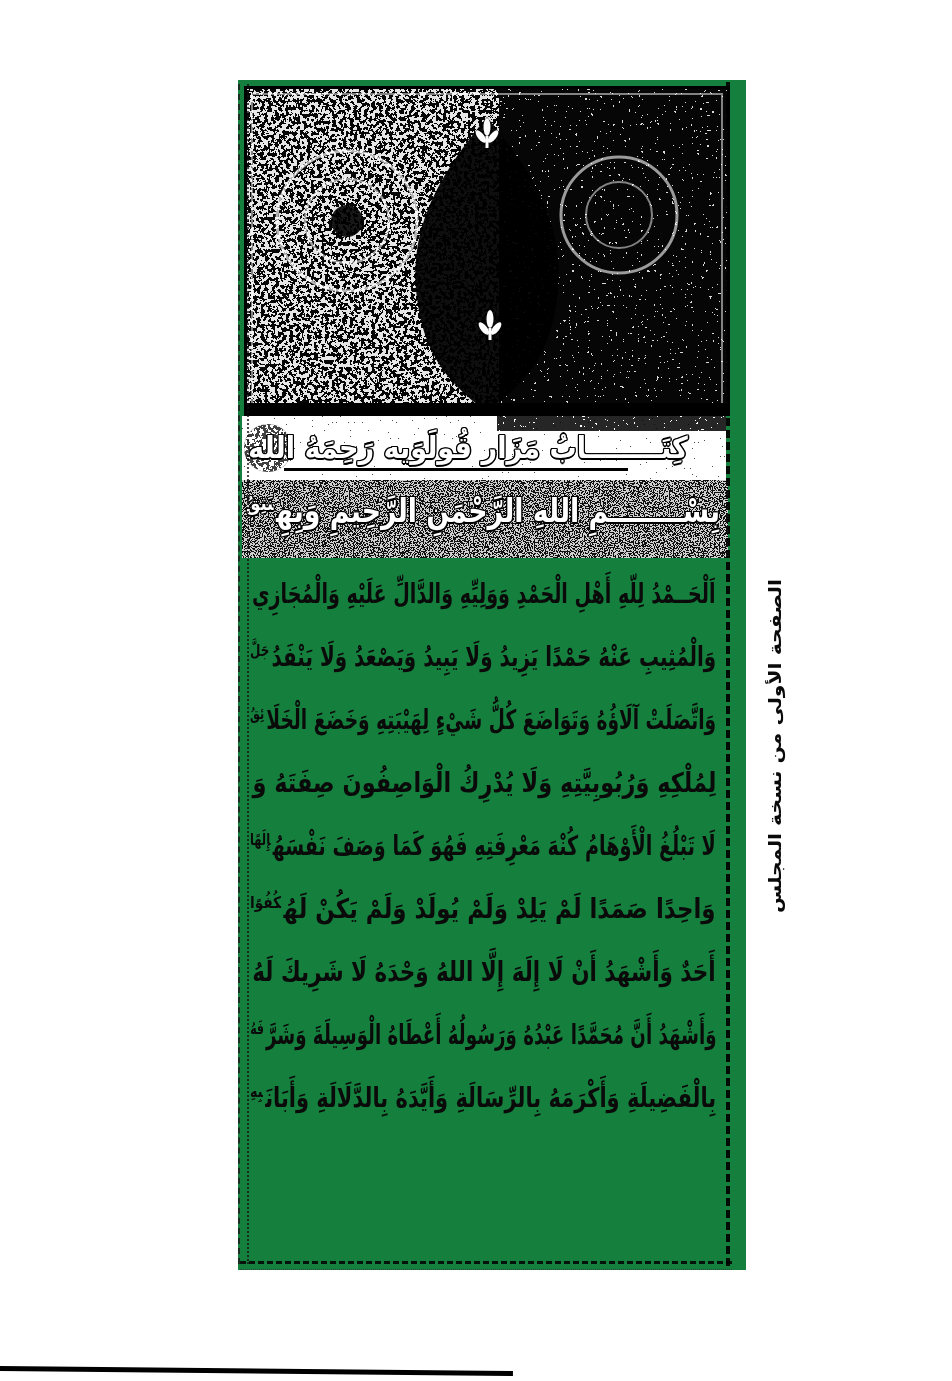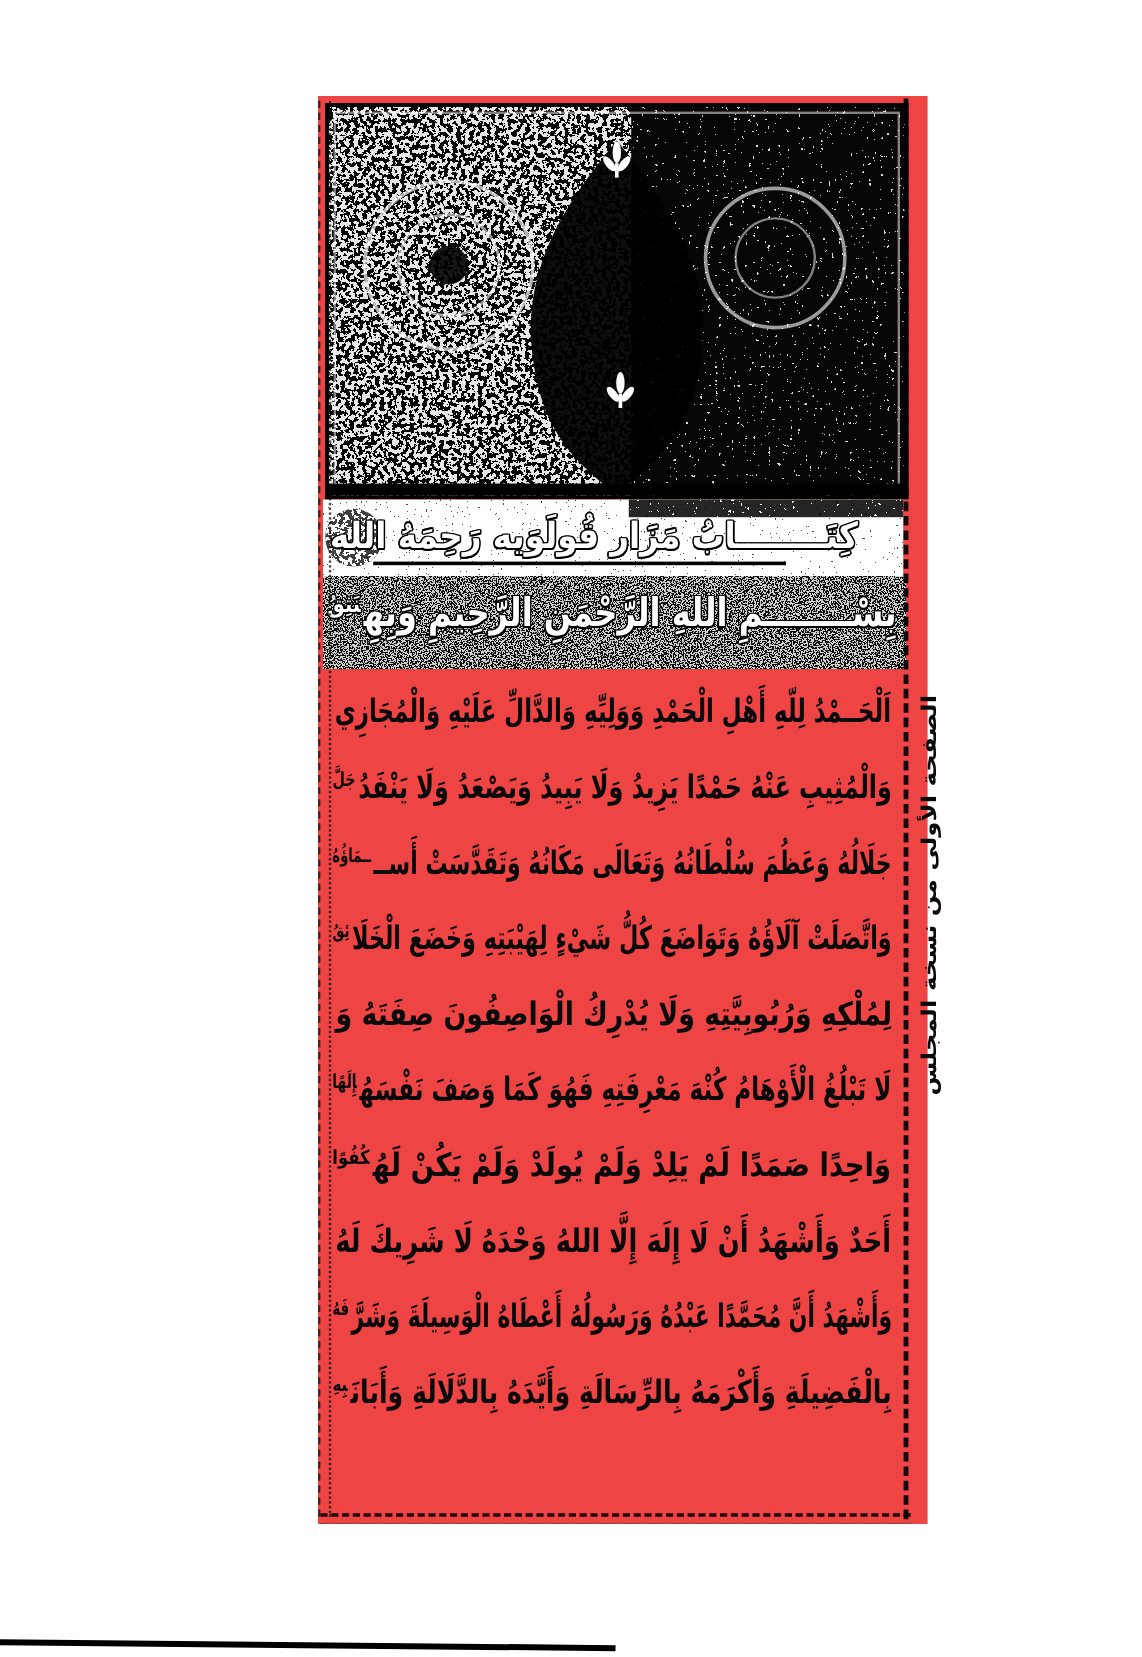--- a/index.html
+++ b/index.html
@@ -1,21 +1,21 @@
 <!DOCTYPE html>
 <html lang="ar"><head>
 <meta charset="utf-8">
 <style>
   html,body{margin:0;padding:0;background:#ffffff;}
   .stage{
     position:relative;width:952px;height:1381px;background:#ffffff;overflow:hidden;
     font-family:"DejaVu Sans",sans-serif;color:#0a0a0a;
   }
   
-  .scan{position:absolute;left:238px;top:80px;width:508px;height:1190px;background:#ef4444;margin-left:27px;}
+  .scan{position:absolute;left:238px;top:80px;width:508px;height:1190px;background:#15803d;}
   .edge-left-outer{position:absolute;left:0;top:4px;bottom:6px;width:0;border-left:2px dashed #1a1a1a;opacity:.8;}
   .edge-left-inner{position:absolute;left:9px;top:4px;bottom:6px;width:0;border-left:2px dotted #111;opacity:.75;}
   .edge-right{position:absolute;left:488px;top:2px;bottom:4px;width:0;border-left:4px dashed #000;opacity:.9;}
   .edge-bottom{position:absolute;left:2px;right:14px;bottom:6px;height:0;border-top:3px dashed #000;opacity:.85;}
   .edge-bottom2{position:absolute;left:2px;right:14px;bottom:0;height:0;border-top:1px dotted #333;opacity:.7;}
 
   
   .headpiece{
     position:absolute;left:6px;top:6px;width:480px;height:324px;
     border:3px solid #000;background:#060606;box-sizing:content-box;
@@ -172,21 +172,20 @@
       <div class="basmala-text outline">
         <span class="fit-inner" style="transform: scaleX(0.811644);">
           <span>بِسْــــــــمِ اللهِ الرَّحْمَنِ الرَّحِيمِ وَبِهِ</span><span class="sup">نَثِقُ</span>
         </span>
       </div>
     </div>
 
     <div class="body-text">
       <div class="line"><span class="fit-inner" style="transform: scaleX(0.707132);"><span>اَلْحَــمْدُ لِلّهِ أَهْلِ الْحَمْدِ وَوَلِيِّهِ وَالدَّالِّ عَلَيْهِ وَالْمُجَازِي</span><span class="sup"></span></span></div>
       <div class="line"><span class="fit-inner" style="transform: scaleX(0.737342);"><span>وَالْمُثِيبِ عَنْهُ حَمْدًا يَزِيدُ وَلَا يَبِيدُ وَيَصْعَدُ وَلَا يَنْفَدُ</span><span class="sup">جَلَّ</span></span></div>
-      <div class="line"><span class="fit-inner" style="transform: scaleX(0.678311);"><span>جَلَالُهُ وَعَظُمَ سُلْطَانُهُ وَتَعَالَى مَكَانُهُ وَتَقَدَّسَتْ أَســ</span><span class="sup">ــمَاؤُهُ</span></span></div>
       <div class="line"><span class="fit-inner" style="transform: scaleX(0.688331);"><span>وَاتَّصَلَتْ آلَاؤُهُ وَتَوَاضَعَ كُلُّ شَيْءٍ لِهَيْبَتِهِ وَخَضَعَ الْخَلَا</span><span class="sup">ئِقُ</span></span></div>
       <div class="line"><span class="fit-inner" style="transform: scaleX(0.829181);"><span>لِمُلْكِهِ وَرُبُوبِيَّتِهِ وَلَا يُدْرِكُ الْوَاصِفُونَ صِفَتَهُ وَ</span><span class="sup"></span></span></div>
       <div class="line"><span class="fit-inner" style="transform: scaleX(0.710366);"><span>لَا تَبْلُغُ الْأَوْهَامُ كُنْهَ مَعْرِفَتِهِ فَهُوَ كَمَا وَصَفَ نَفْسَهُ</span><span class="sup">إِلَهًا</span></span></div>
       <div class="line"><span class="fit-inner" style="transform: scaleX(0.847273);"><span>وَاحِدًا صَمَدًا لَمْ يَلِدْ وَلَمْ يُولَدْ وَلَمْ يَكُنْ لَهُ</span><span class="sup">كُفُوًا</span></span></div>
       <div class="line"><span class="fit-inner" style="transform: scaleX(0.796581);"><span>أَحَدٌ وَأَشْهَدُ أَنْ لَا إِلَهَ إِلَّا اللهُ وَحْدَهُ لَا شَرِيكَ لَهُ</span><span class="sup"></span></span></div>
       <div class="line"><span class="fit-inner" style="transform: scaleX(0.674385);"><span>وَأَشْهَدُ أَنَّ مُحَمَّدًا عَبْدُهُ وَرَسُولُهُ أَعْطَاهُ الْوَسِيلَةَ وَشَرَّ</span><span class="sup">فَهُ</span></span></div>
       <div class="line"><span class="fit-inner" style="transform: scaleX(0.776667);"><span>بِالْفَضِيلَةِ وَأَكْرَمَهُ بِالرِّسَالَةِ وَأَيَّدَهُ بِالدَّلَالَةِ وَأَبَانَ</span><span class="sup">بِهِ</span></span></div>
     </div>
 
     <div class="edge-left-outer"></div>

